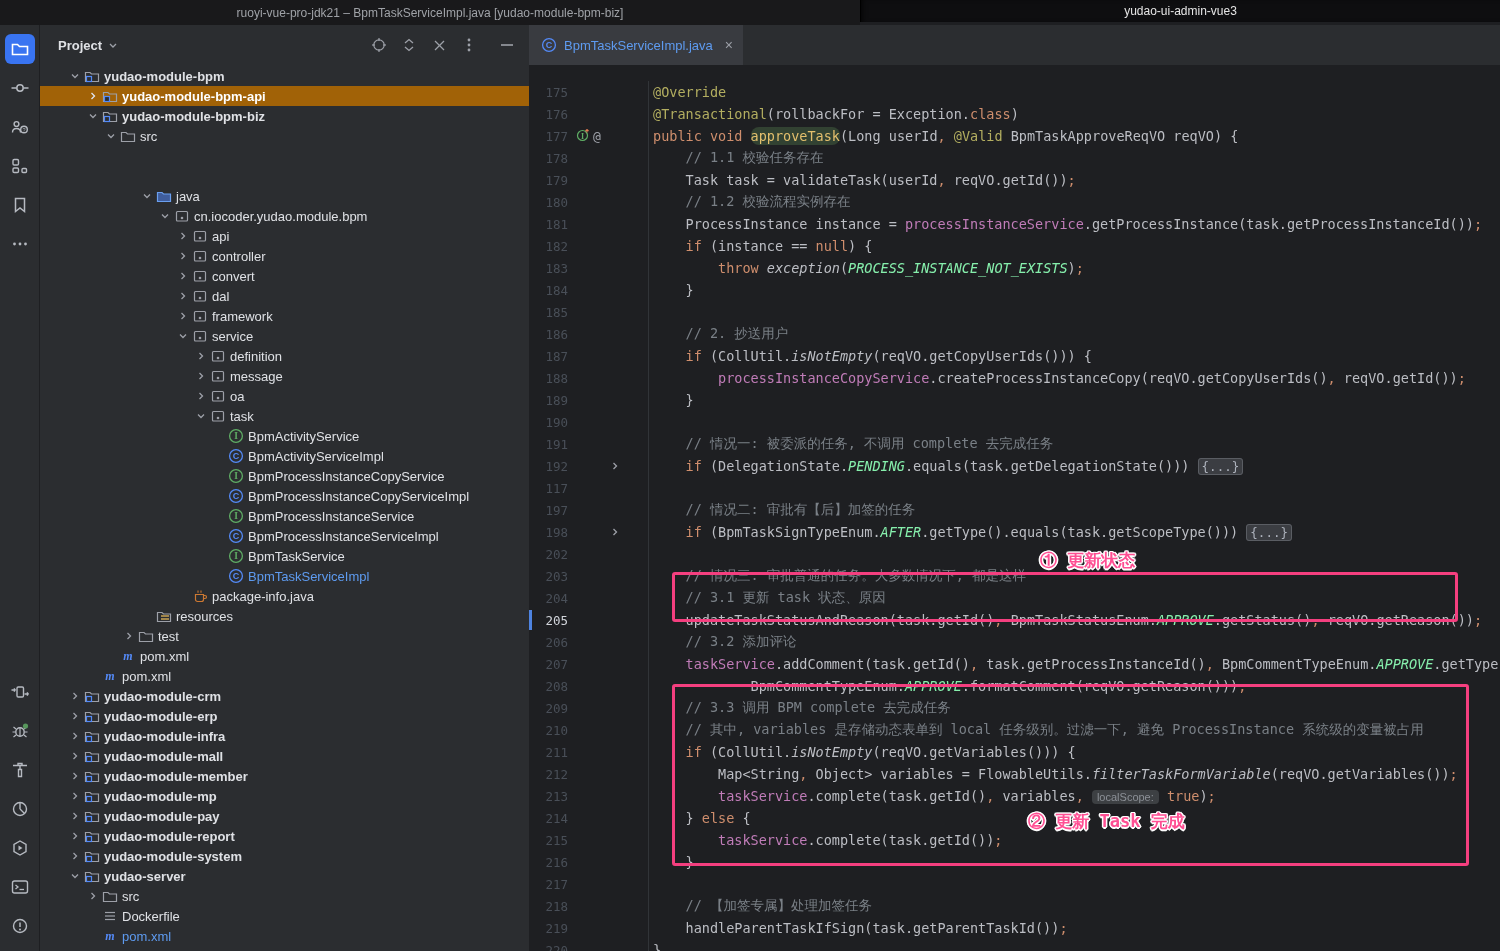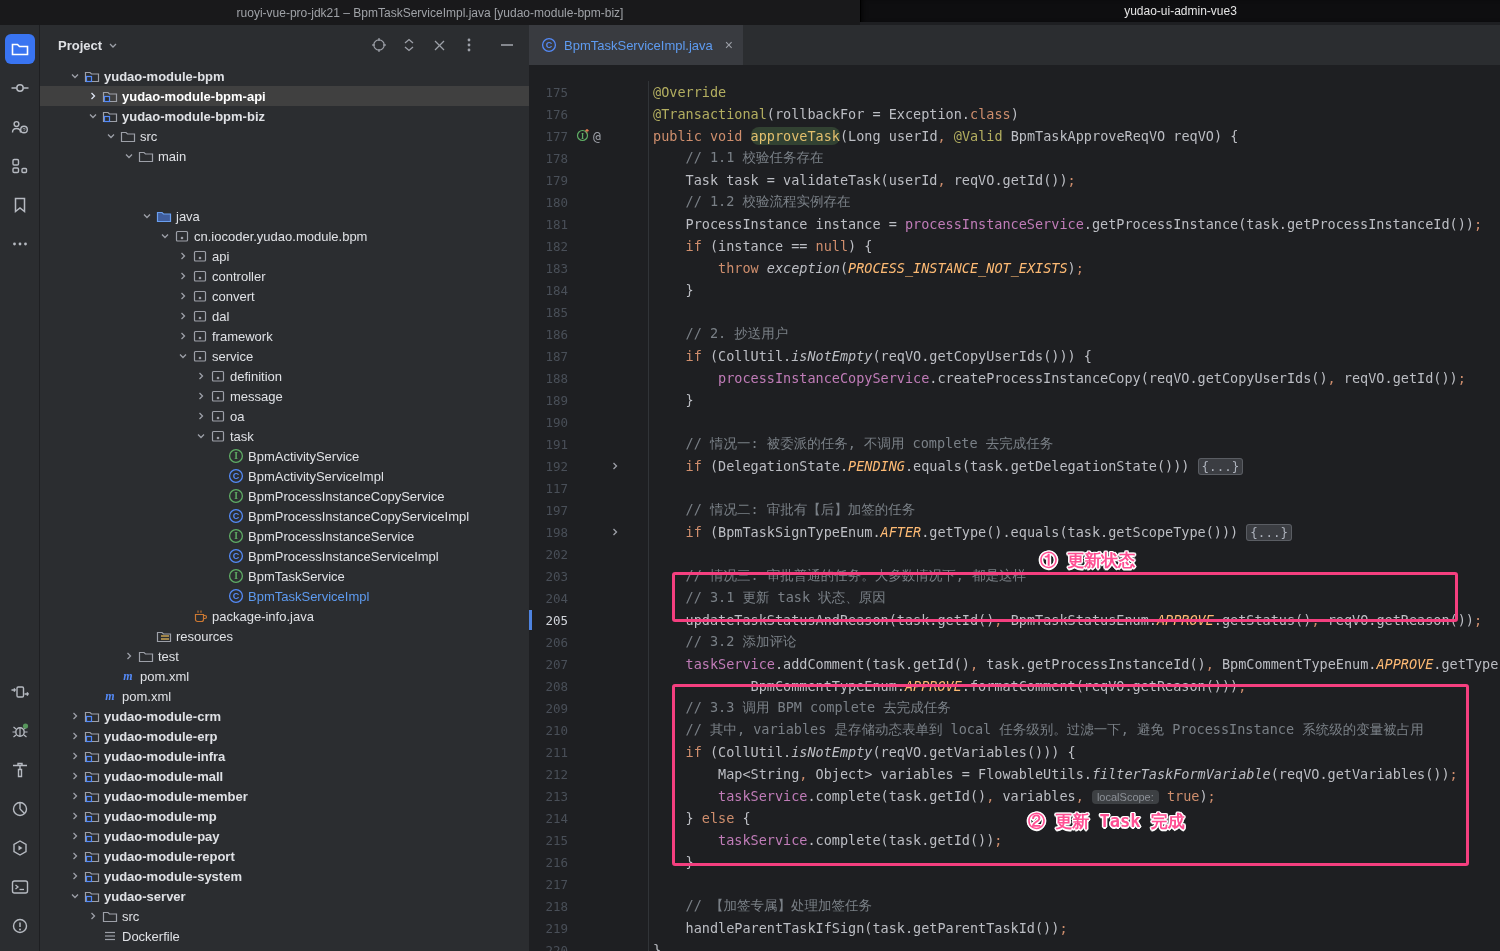--- a/index.html
+++ b/index.html
@@ -30,21 +30,21 @@
   .phead { height:40px; display:flex; align-items:center; padding:0 10px 0 18px; }
   .phead .ptitle { color:#dfe1e5; font-size:13px; font-weight:700; }
   .phead .pchev { margin-left:6px; color:#9da0a8; }
   .phead .hsp { flex:1; }
   .phead .hicon { width:24px; height:24px; display:flex; align-items:center; justify-content:center;
     color:#9da0a8; margin-left:6px; border-radius:4px; }
   .phead .hicon.hide { margin-left:14px; }
   .tree { position:absolute; top:41px; left:0; width:489px; height:885px; overflow:hidden; font-size:13px; }
   .trow { height:20px; display:flex; align-items:center; color:#dfe1e5; white-space:nowrap; }
   .trow.bold .tlabel { font-weight:700; }
-  .trow.sel { background:#404040; width:516px; border-radius:0 3px 3px 0; }
+  .trow.sel { background:#a16207; width:516px; border-radius:0 3px 3px 0; }
   .trow.sel .tlabel { color:#fff; }
   .trow.openf .tlabel { color:#5e9bf0; }
   .chev { width:18px; height:16px; display:inline-flex; align-items:center; justify-content:center; color:#9da0a8; flex:none; }
   .trow.sel .chev { color:#dfe6f5; }
   .ticon { width:18px; height:16px; display:inline-flex; align-items:center; justify-content:flex-start; flex:none; }
   .tlabel { padding-left:2px; }
 
   
   .editor { position:absolute; top:25px; left:529px; width:971px; height:926px; background:#1e1f22; }
   .tabbar { height:40px; background:#2b2d30; display:flex; align-items:stretch; }
@@ -59,21 +59,21 @@
   .crow.caret::before { content:""; position:absolute; left:0; top:1px; width:3px; height:20px; background:#4e83e0; }
   .lnum { width:39px; flex:none; text-align:right; color:#494f58; font-size:12.5px; }
   .lnum.cur { color:#d2d5db; }
   .gicons { width:81px; flex:none; display:inline-flex; align-items:center; padding-left:8px; position:relative; height:22px; }
   .gicons::after { content:""; position:absolute; right:0; top:0; height:22px; border-right:1px solid #313438; }
   .gicons .farrow { margin-left:34px; color:#9da0a8; display:inline-flex; }
   .gicons .gat { color:#9da0a8; font-size:13px; margin-left:3px; }
   .ctext { display:inline-block; }
   .tk-d { color:#bcbec4; } .tk-o { color:#cf8e6d; } .tk-a { color:#b3ae60; }
   .tk-c { color:#7a8087; } .tk-f { color:#c07cb8; }
-  .tk-ci { color:#fdba74; font-style:italic; } .tk-i { color:#bcbec4; font-style:italic; }
+  .tk-ci { color:#86efac; font-style:italic; } .tk-i { color:#bcbec4; font-style:italic; }
   .tk-m { color:#e3bf6d; background:#324232; border-radius:8px; padding:1px 0; }
   .tk-fold { color:#aeb3bd; background:#3b3d42; border:1px solid #5a5d63; border-radius:3px; padding:0 3px; font-size:12.5px; }
   .tk-hint { color:#8c9097; background:#3d4043; border-radius:4px; padding:1px 5px; font-size:11px;
     font-family:"Liberation Sans",sans-serif; }
 
   
   .obox { position:absolute; border:3px solid #f43f7f; border-radius:3px; pointer-events:none; }
   .olabel { position:absolute; font-size:17px; font-weight:700; color:#ff4f93; white-space:nowrap;
     text-shadow:-1px -1px 0 #fff, 1px -1px 0 #fff, -1px 1px 0 #fff, 1px 1px 0 #fff,
       0 -1.5px 0 #fff, 0 1.5px 0 #fff, -1.5px 0 0 #fff, 1.5px 0 0 #fff; }
@@ -267,33 +267,20 @@
             <svg width="10" height="10" viewBox="0 0 10 10">
               <polyline points="2,3.5 5,6.5 8,3.5" fill="none" stroke="currentColor" stroke-width="1.3"></polyline>
             </svg>
           </span>
           <span class="ticon">
             <svg width="16" height="16" viewBox="0 0 16 16">
               <path d="M1.5 4.5v9h13v-7.5h-7l-1.5-1.5h-4.5z" fill="none" stroke="#9da0a8" stroke-width="1.2"></path>
             </svg>
           </span>
           <span class="tlabel">src</span>
-        </div>
-        <div class="trow" style="padding-left: 80px;">
-          <span class="chev">
-            <svg width="10" height="10" viewBox="0 0 10 10">
-              <polyline points="2,3.5 5,6.5 8,3.5" fill="none" stroke="currentColor" stroke-width="1.3"></polyline>
-            </svg>
-          </span>
-          <span class="ticon">
-            <svg width="16" height="16" viewBox="0 0 16 16">
-              <path d="M1.5 4.5v9h13v-7.5h-7l-1.5-1.5h-4.5z" fill="none" stroke="#9da0a8" stroke-width="1.2"></path>
-            </svg>
-          </span>
-          <span class="tlabel">main</span>
         </div>
         <div class="trow" style="padding-left: 98px; margin-top: 40px;">
           <span class="chev">
             <svg width="10" height="10" viewBox="0 0 10 10">
               <polyline points="2,3.5 5,6.5 8,3.5" fill="none" stroke="currentColor" stroke-width="1.3"></polyline>
             </svg>
           </span>
           <span class="ticon">
             <svg width="16" height="16" viewBox="0 0 16 16">
               <path d="M1.5 4.5v9h13v-7.5h-7l-1.5-1.5h-4.5z" fill="#3f5d9c" stroke="#6a9fef" stroke-width="1.2"></path>

